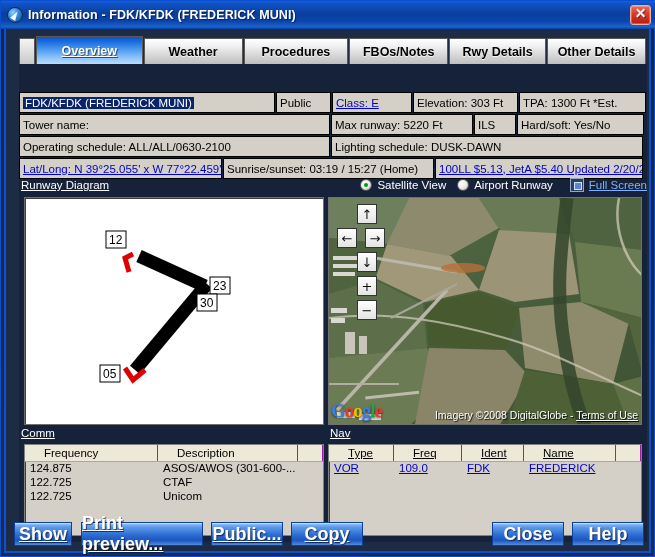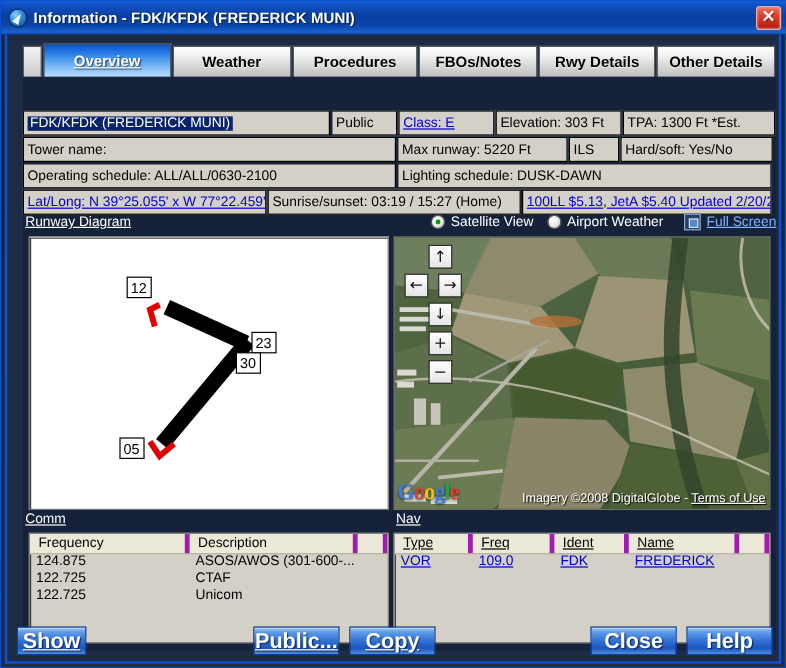--- a/index.html
+++ b/index.html
@@ -231,22 +231,22 @@
     box-shadow: inset 1px 1px 0 #404040;
     overflow: hidden;
   }
   .lhead {
     display: flex; height: 17px;
     background: #ece9d8;
     border-bottom: 1px solid #aca899;
     font-size: 11.5px; color: #000;
   }
   .lhead > div {
-    border-right: 4px solid #a21caf;
-    padding-left: 7px; display: flex; align-items: center;
+    border-right: 1px solid #a21caf;
+    padding-left: 19px; display: flex; align-items: center;
     white-space: nowrap; overflow: hidden;
     cursor: pointer;
   }
   .lhead > div u { text-decoration: underline; }
   .lrow { display: flex; height: 14px; font-size: 11.5px; color: #000; }
   .lrow > div { padding-left: 5px; white-space: nowrap; overflow: hidden; }
   .lrow u { text-decoration: underline; }
 
   
   #btnbar {
@@ -365,21 +365,21 @@
         <u>Runway Diagram</u>
       </div>
 
       <div id="radio-row">
         <div class="radio">
           <span class="rdot on"></span>
           <span>Satellite View</span>
         </div>
         <div class="radio">
           <span class="rdot"></span>
-          <span>Airport Weather</span>
+          <span>Airport Runway</span>
         </div>
         <div class="radio" style="margin-left:6px">
           <span id="fs-icon"></span>
           <span id="fs-link">Full Screen</span>
         </div>
       </div>
 
       <div id="rwy-panel">
         <svg id="rwy-svg" width="298" height="226" viewBox="0 0 298 226">
 
@@ -537,20 +537,23 @@
         </div>
       </div>
 
     </div>
   </div>
 
   <div id="btnbar">
     <div class="btn" style="left:13px;  width:58px">
         <u>Show</u>
       </div>
+    <div class="btn" style="left:80px;  width:122px">
+        <u>Print preview...</u>
+      </div>
     <div class="btn" style="left:210px; width:72px">
         <u>Public...</u>
       </div>
     <div class="btn" style="left:290px; width:72px">
         <u>Copy</u>
       </div>
     <div class="btn" style="left:571px; width:72px">
         <span>Help</span>
       </div>
     <div class="btn" style="left:491px; width:72px">

